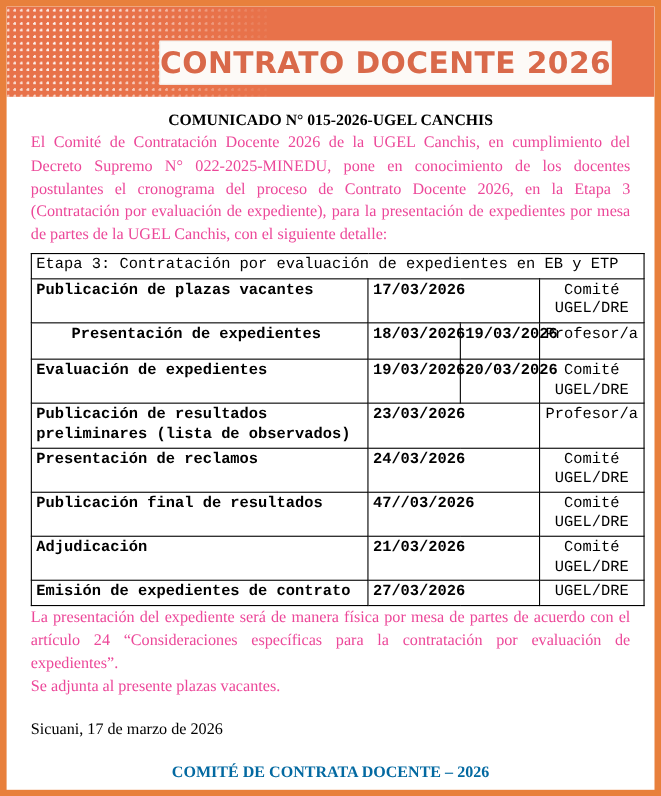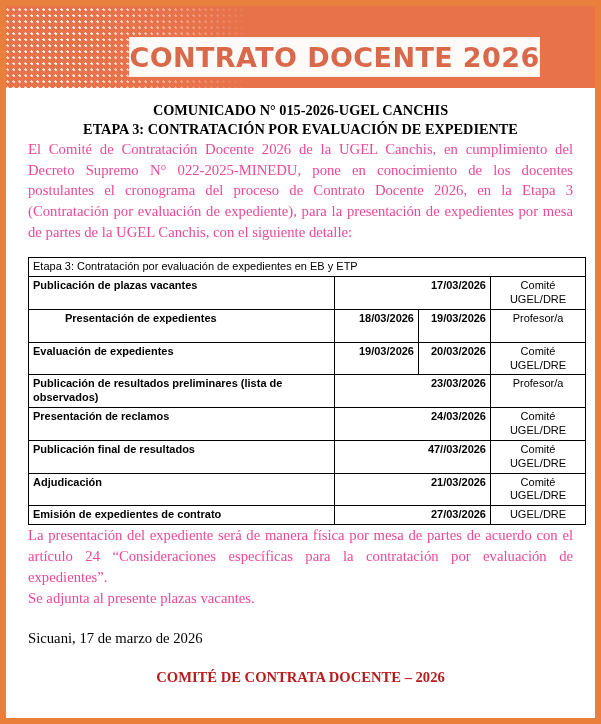--- a/index.html
+++ b/index.html
@@ -42,21 +42,21 @@
         rgba(255,255,255,0.10) 85%,
         rgba(255,255,255,0) 100%);
     -webkit-mask-image: radial-gradient(circle at 1.6px 1.6px, #000 1.25px, transparent 1.4px);
     mask-image: radial-gradient(circle at 1.6px 1.6px, #000 1.25px, transparent 1.4px);
     -webkit-mask-size: 6px 6px;
     mask-size: 6px 6px;
     pointer-events: none;
   }
   .banner-plate {
     position: absolute;
-    left: 123px;
+    left: 139px;
     top: 31px;
     width: 411px;
     height: 40px;
     box-sizing: border-box;
     background: #fdfaf7;
     border: 1px solid #f2f0ed;
     display: flex;
     align-items: center;
     justify-content: center;
   }
@@ -91,39 +91,39 @@
     line-height: 1.42;
     text-align: justify;
     color: #ec4899;
   }
   .para-intro { margin-top: 13px; }
   .para-a { margin-top: 16px; }
   .para-b { margin-top: 17px; }
 
   
   table.sched {
-    margin-top: 14px;
+    margin-top: 6px;
     width: 100%;
     border-collapse: collapse;
     table-layout: fixed;
-    font-family: Liberation Sans, sans-serif;
-    font-size: 11px;
+    font-family: Liberation Mono, monospace;
+    font-size: 14px;
     color: #000;
   }
   table.sched td {
     border: 1px solid #000;
     padding: 2px 4px;
     vertical-align: top;
     line-height: 1.26;
   }
   td.task {
     font-weight: bold;
   }
   td.date {
-    text-align: right;
+    text-align: left;
     font-weight: bold;
   }
   td.resp {
     text-align: center;
     font-weight: normal;
   }
   td.hdr {
     font-weight: normal;
     padding: 2px 4px 3px 4px;
   }
@@ -138,40 +138,39 @@
     text-align: left;
     font-size: 14.7px;
     color: #000;
     padding-right: 6px;
   }
   .committee {
     margin-top: 22px;
     text-align: center;
     font-weight: bold;
     font-size: 14.6px;
-    color: #b91c1c;
+    color: #0369a1;
   }
 </style>
 </head>
 <body>
 
 <div id="page" style="border-color: rgb(232, 128, 60);">
 
   <div class="banner" style="background: rgb(232, 114, 74);">
     <div class="banner-dots"></div>
     <div class="banner-plate" style="background: rgb(253, 250, 247);">
       <span class="banner-title" style="color: rgb(217, 105, 74);">CONTRATO DOCENTE 2026</span>
     </div>
   </div>
 
   <div class="doc">
 
     <div class="heading-block">
       <span class="heading-line">COMUNICADO N° 015-2026-UGEL CANCHIS</span>
-      <span class="heading-line">ETAPA 3: CONTRATACIÓN POR EVALUACIÓN DE EXPEDIENTE</span>
     </div>
 
     <p class="para para-intro">El Comité de Contratación Docente 2026 de la UGEL Canchis, en cumplimiento del Decreto Supremo N° 022-2025-MINEDU, pone en conocimiento de los docentes postulantes el cronograma del proceso de Contrato Docente 2026, en la Etapa 3 (Contratación por evaluación de expediente), para la presentación de expedientes por mesa de partes de la UGEL Canchis, con el siguiente detalle:</p>
 
     <table class="sched">
       <colgroup>
         <col class="col-task">
           <col class="col-d1">
           <col class="col-d2">
           <col class="col-resp">

